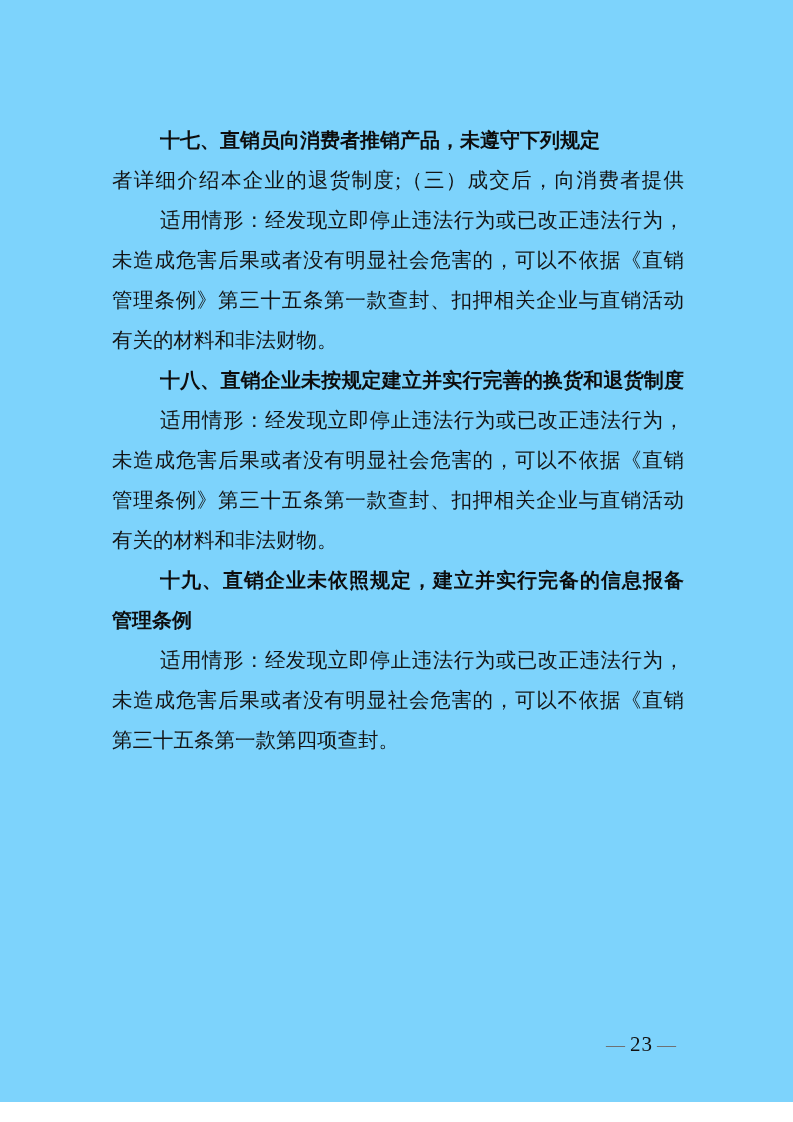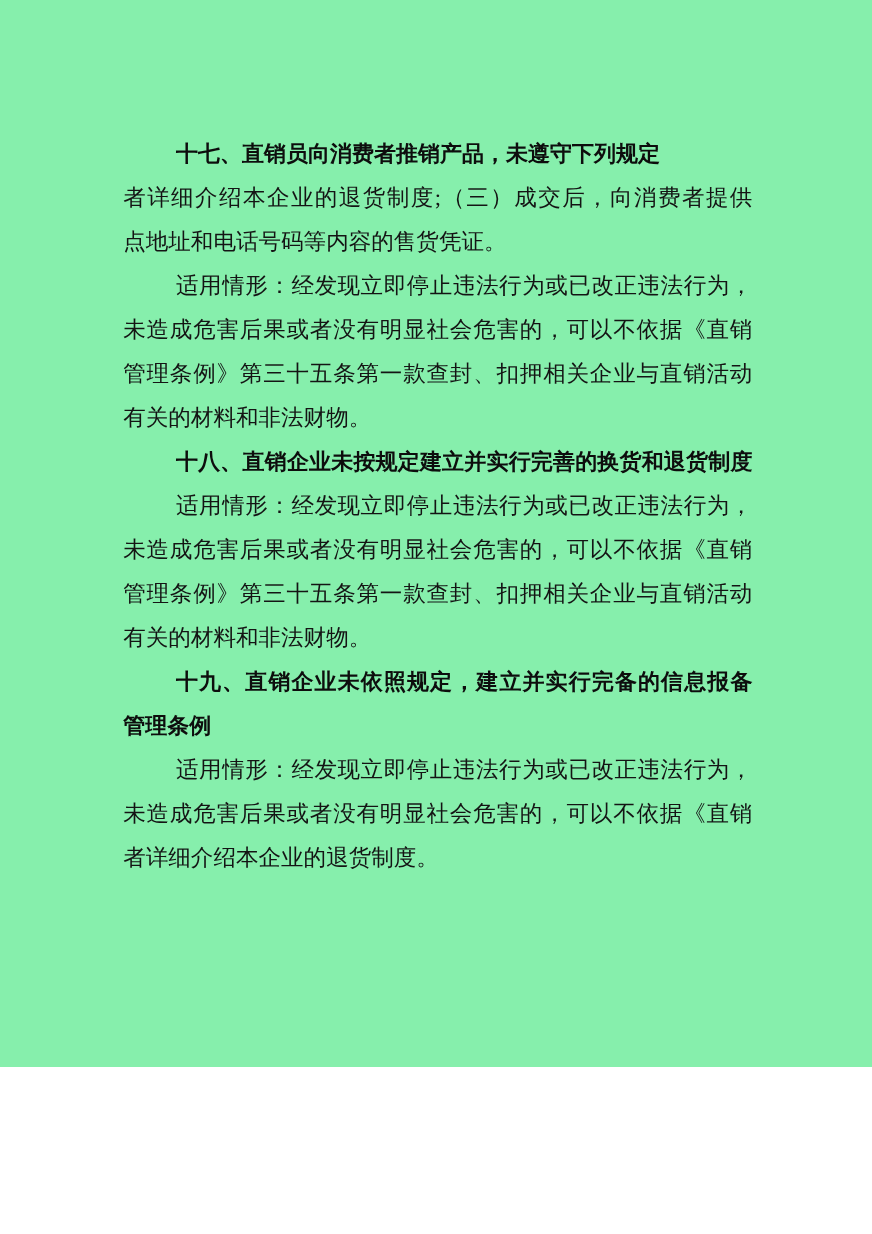--- a/index.html
+++ b/index.html
@@ -1,21 +1,21 @@
 <!DOCTYPE html>
 <html><head>
 <meta charset="utf-8">
 <style>
   html,body{margin:0;padding:0;}
   body{background:#ffffff;}
   .page{
     position:relative;
     width:793px;
-    height:970px;
-    background:#86efac;
+    height:1102px;
+    background:#7dd3fc;
     overflow:hidden;
     color:#111;
   }
   .content{
     position:absolute;
     left:112px;
     top:120px;
     width:572px;
     font-family:"Liberation Serif","DejaVu Serif",serif;
     font-size:20.5px;
@@ -58,21 +58,20 @@
 </head>
 <body>
 
 <div class="page">
   <div class="content">
 
     <div class="ln hd ind">十七、直销员向消费者推销产品，未遵守下列规定</div>
 
     <div>
       <div class="ln fill">者详细介绍本企业的退货制度;（三）成交后，向消费者提供</div>
-      <div class="ln">点地址和电话号码等内容的售货凭证。</div>
     </div>
 
     <div>
       <div class="ln ind fill">适用情形：经发现立即停止违法行为或已改正违法行为，</div>
       <div class="ln fill">未造成危害后果或者没有明显社会危害的，可以不依据《直销</div>
       <div class="ln fill">管理条例》第三十五条第一款查封、扣押相关企业与直销活动</div>
       <div class="ln">有关的材料和非法财物。</div>
     </div>
 
     <div class="ln hd ind fill">十八、直销企业未按规定建立并实行完善的换货和退货制度</div>
@@ -83,21 +82,21 @@
       <div class="ln fill">管理条例》第三十五条第一款查封、扣押相关企业与直销活动</div>
       <div class="ln">有关的材料和非法财物。</div>
     </div>
 
     <div class="ln hd ind fill">十九、直销企业未依照规定，建立并实行完备的信息报备</div>
     <div class="ln hd">管理条例</div>
 
     <div>
       <div class="ln ind fill">适用情形：经发现立即停止违法行为或已改正违法行为，</div>
       <div class="ln fill">未造成危害后果或者没有明显社会危害的，可以不依据《直销</div>
-      <div class="ln">者详细介绍本企业的退货制度。</div>
+      <div class="ln">第三十五条第一款第四项查封。</div>
     </div>
 
   </div>
 
   <div class="footer">
     <span class="dash">—</span><span>23</span><span class="dash">—</span>
   </div>
 </div>
 
 </body></html>

